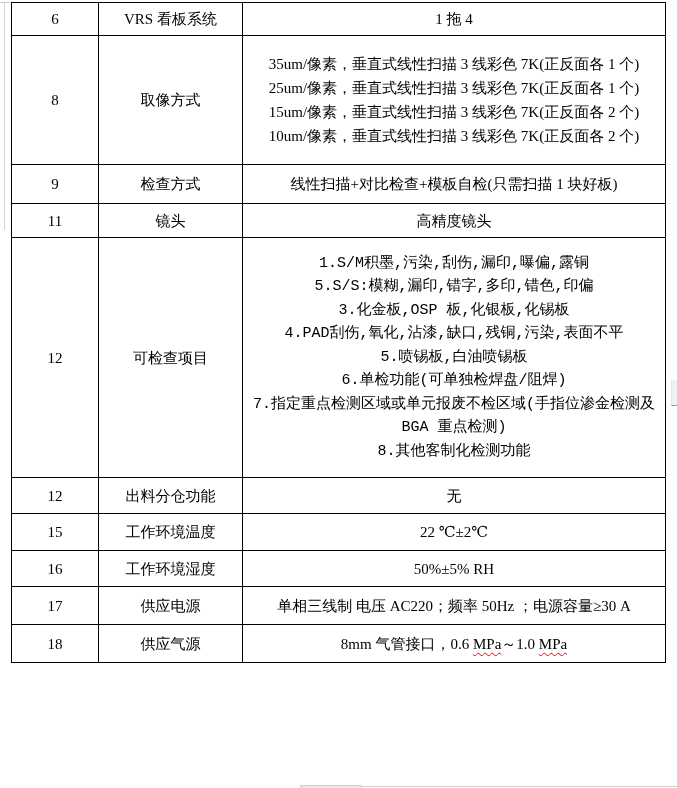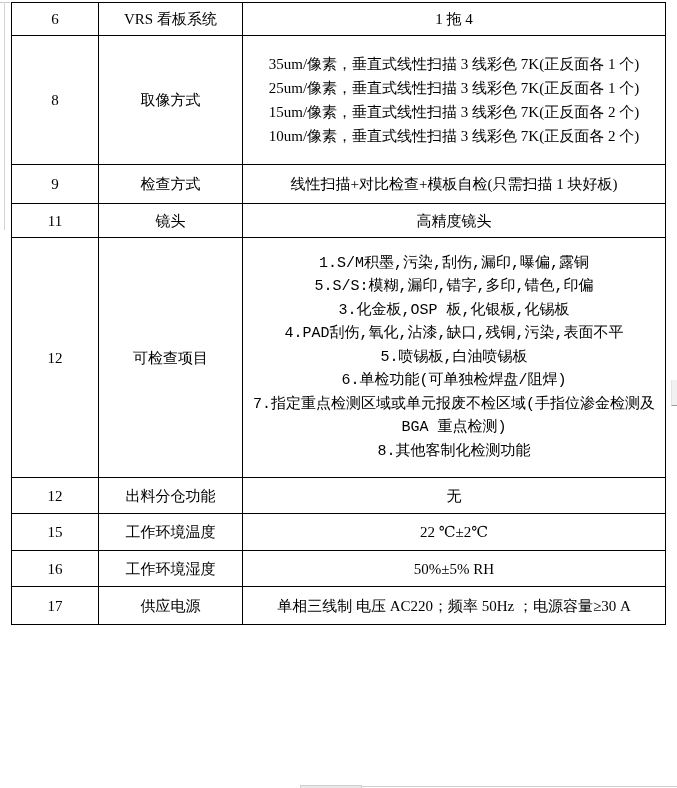--- a/index.html
+++ b/index.html
@@ -135,19 +135,26 @@
             <div class="line">50%±5% RH</div>
           </td>
         </tr>
         <tr style="height: 38px;">
           <td class="c-no">17</td>
           <td class="c-label">供应电源</td>
           <td class="c-value">
             <div class="line">单相三线制 电压 AC220；频率 50Hz ；电源容量≥30 A</div>
           </td>
         </tr>
+        <tr style="height: 38px;">
+          <td class="c-no">18</td>
+          <td class="c-label">供应气源</td>
+          <td class="c-value">
+            <div class="line">8mm 气管接口，0.6 <span class="misspelled">MPa</span>～1.0 <span class="misspelled">MPa</span></div>
+          </td>
+        </tr>
       </tbody>
   </table>
 
   <div class="scroll-strip"></div>
   <div class="bottom-box"></div>
   <div class="bottom-line"></div>
 </div>
 
 </body></html>

